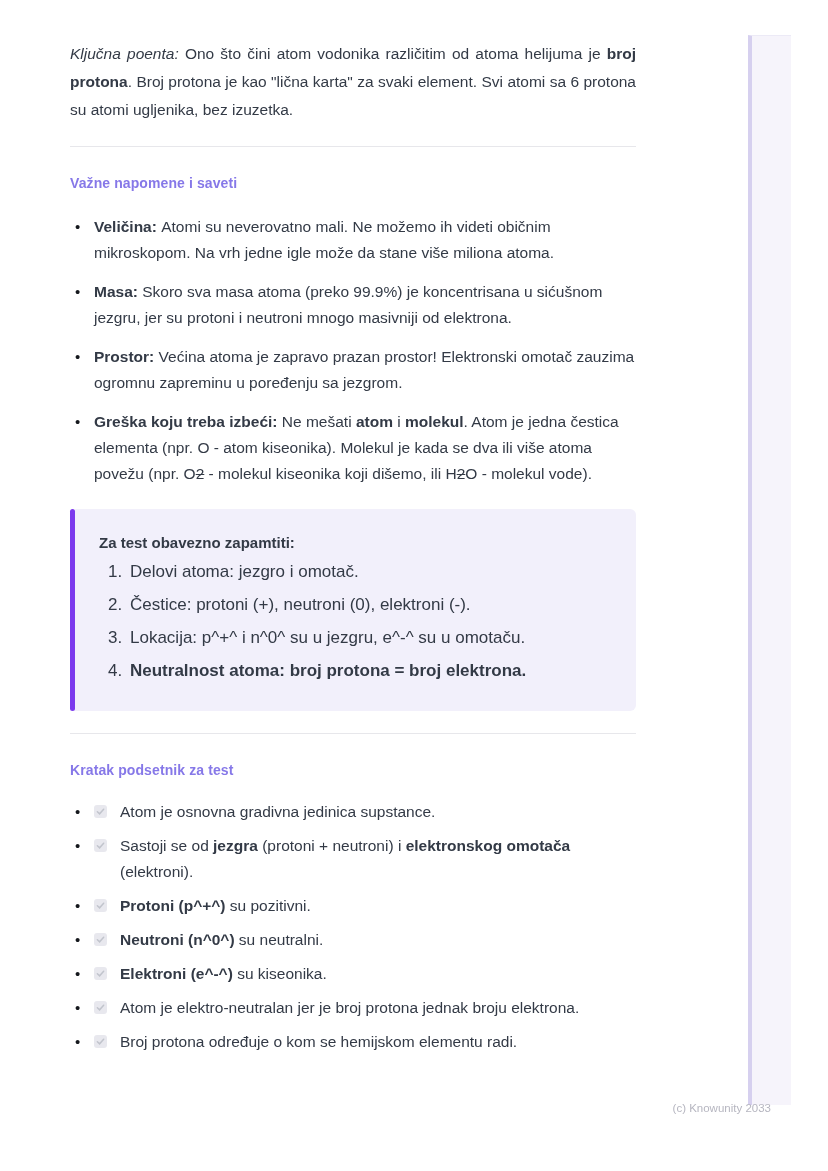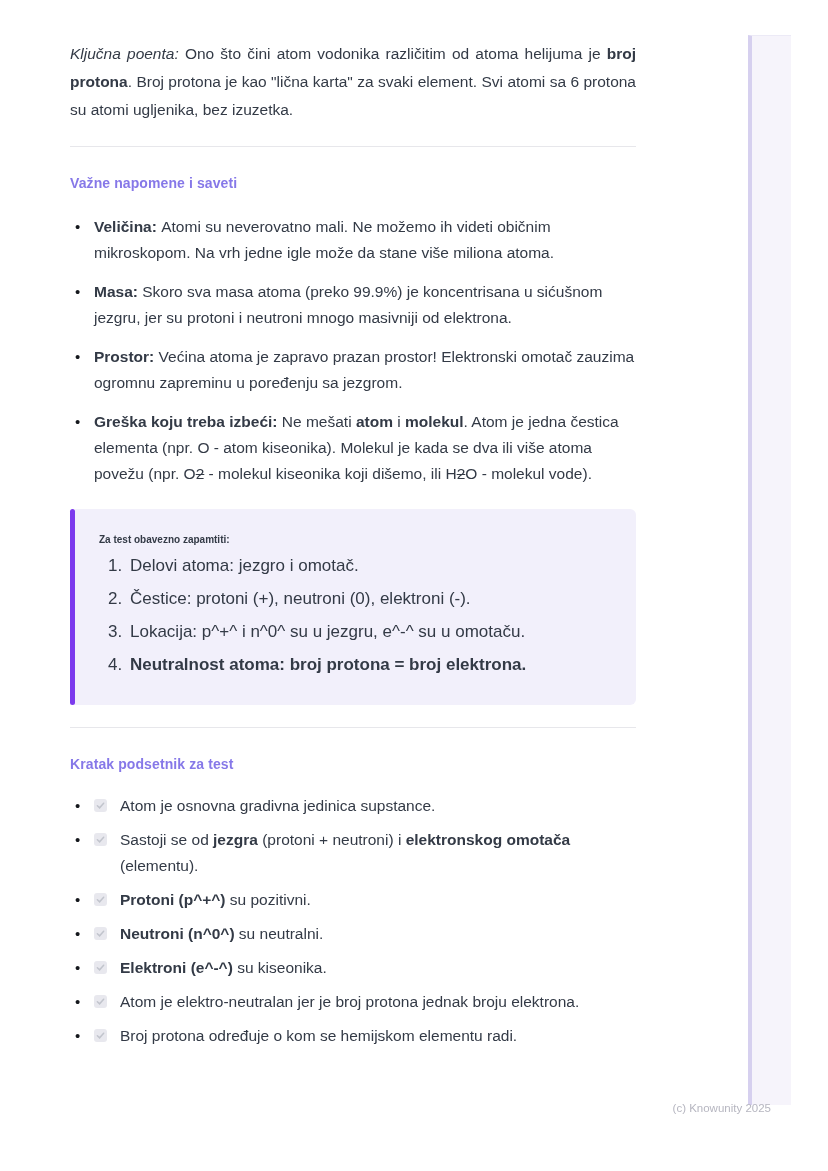--- a/index.html
+++ b/index.html
@@ -27,21 +27,21 @@
     position:absolute;left:5px;top:0;color:#15181d;font-size:15px;
   }
   
   .callout{
     position:relative;margin-top:22px;border-radius:6px;
     padding:25px 28px 27px 29px;
   }
   .callout-bar{
     position:absolute;left:0;top:0;bottom:0;width:5px;border-radius:3px;
   }
-  .callout-title{font-size:10px;font-weight:700;margin:0 0 8px 0;}
+  .callout-title{font-size:15px;font-weight:700;margin:0 0 8px 0;}
   .callout-list{margin:0;padding:0 0 0 9px;list-style:none;counter-reset:ci;}
   .callout-list li{
     counter-increment:ci;font-size:17px;line-height:26px;margin-top:7px;
     padding-left:22px;position:relative;
   }
   .callout-list li::before{
     content:counter(ci) ".";position:absolute;left:0;top:0;
   }
   
   .checklist{margin:21px 0 0 0;padding:0;list-style:none;}
@@ -125,21 +125,21 @@
         </span>
         <span><span>Atom je osnovna gradivna jedinica supstance.</span></span>
       </li>
       <li class="check-item">
         <span class="marker">•</span>
         <span class="checkbox">
           <svg width="9" height="9" viewBox="0 0 10 10">
               <path d="M1.5 5.2 L4 7.6 L8.5 2.4" stroke="#c1c4cc" stroke-width="1.6" fill="none" stroke-linecap="round"></path>
             </svg>
         </span>
-        <span><span>Sastoji se od </span><span class="b">jezgra</span><span> (protoni + neutroni) i </span><span class="b">elektronskog omotača</span><span> (elementu).</span></span>
+        <span><span>Sastoji se od </span><span class="b">jezgra</span><span> (protoni + neutroni) i </span><span class="b">elektronskog omotača</span><span> (elektroni).</span></span>
       </li>
       <li class="check-item">
         <span class="marker">•</span>
         <span class="checkbox">
           <svg width="9" height="9" viewBox="0 0 10 10">
               <path d="M1.5 5.2 L4 7.6 L8.5 2.4" stroke="#c1c4cc" stroke-width="1.6" fill="none" stroke-linecap="round"></path>
             </svg>
         </span>
         <span><span class="b">Protoni (p^+^)</span><span> su pozitivni.</span></span>
       </li>
@@ -178,15 +178,15 @@
             </svg>
         </span>
         <span><span>Broj protona određuje o kom se hemijskom elementu radi.</span></span>
       </li>
     </ul>
 
   </div>
 
   <div class="side-strip" style="background: rgb(246, 244, 251); border-left-color: rgb(214, 208, 239);"></div>
 
-  <div class="footer">(c) Knowunity 2025</div>
+  <div class="footer">(c) Knowunity 2033</div>
 
 </div>
 
 </body></html>

